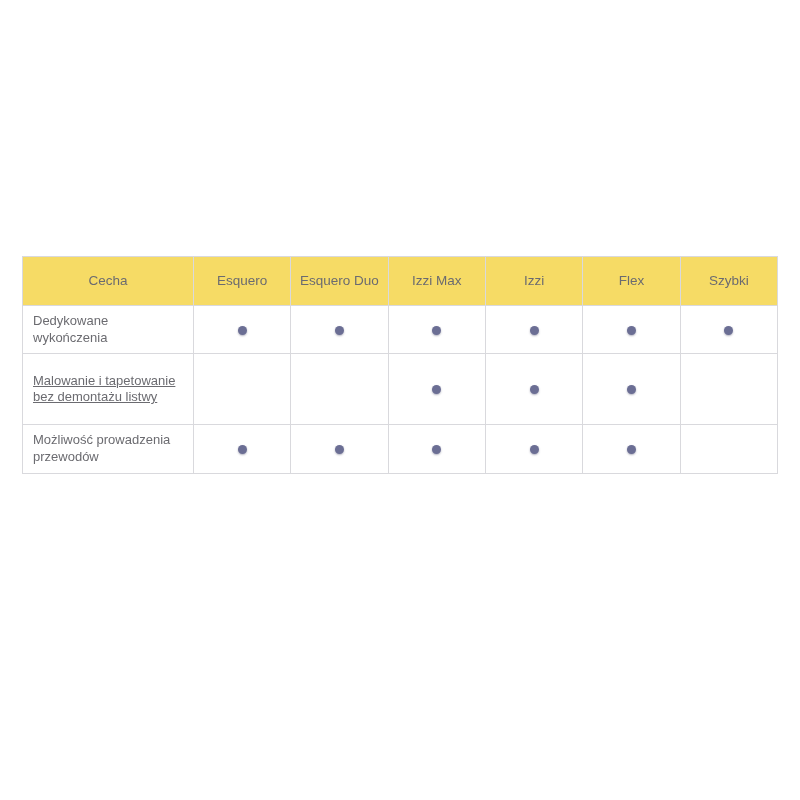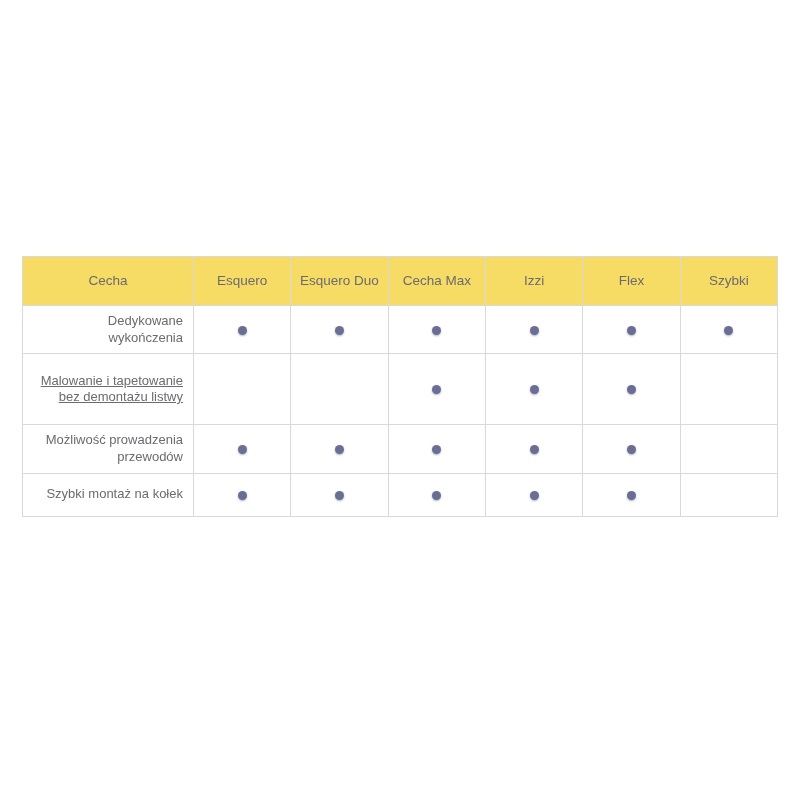--- a/index.html
+++ b/index.html
@@ -54,21 +54,21 @@
   thead th.feature-head {
     width: 170px;
   }
 
   tbody td.feature-cell {
     color: #6b6b70;
     font-size: 13px;
     font-weight: 400;
     line-height: 1.28;
     padding: 7px 10px;
-    text-align: right;
+    text-align: left;
     background: #ffffff;
   }
 
   tbody td.mark-cell {
     height: 42px;
     background: #ffffff;
   }
 
   tbody tr.tall td.mark-cell,
   tbody tr.tall td.feature-cell {
@@ -89,21 +89,21 @@
 <body>
 
 <div id="page">
   <div id="table-wrap">
     <table class="compare">
       <thead>
         <tr>
           <th class="feature-head">Cecha</th>
           <th>Esquero</th>
           <th>Esquero Duo</th>
-          <th>Cecha Max</th>
+          <th>Izzi Max</th>
           <th>Izzi</th>
           <th>Flex</th>
           <th>Szybki</th>
         </tr>
       </thead>
       <tbody>
         <tr>
           <td class="feature-cell">Dedykowane wykończenia</td>
           <td class="mark-cell"><span class="dot"></span></td>
           <td class="mark-cell"><span class="dot"></span></td>
@@ -123,25 +123,16 @@
         </tr>
         <tr>
           <td class="feature-cell">Możliwość prowadzenia przewodów</td>
           <td class="mark-cell"><span class="dot"></span></td>
           <td class="mark-cell"><span class="dot"></span></td>
           <td class="mark-cell"><span class="dot"></span></td>
           <td class="mark-cell"><span class="dot"></span></td>
           <td class="mark-cell"><span class="dot"></span></td>
           <td class="mark-cell"></td>
         </tr>
-        <tr>
-          <td class="feature-cell">Szybki montaż na kołek</td>
-          <td class="mark-cell"><span class="dot"></span></td>
-          <td class="mark-cell"><span class="dot"></span></td>
-          <td class="mark-cell"><span class="dot"></span></td>
-          <td class="mark-cell"><span class="dot"></span></td>
-          <td class="mark-cell"><span class="dot"></span></td>
-          <td class="mark-cell"></td>
-        </tr>
       </tbody>
     </table>
   </div>
 </div>
 
 </body></html>

